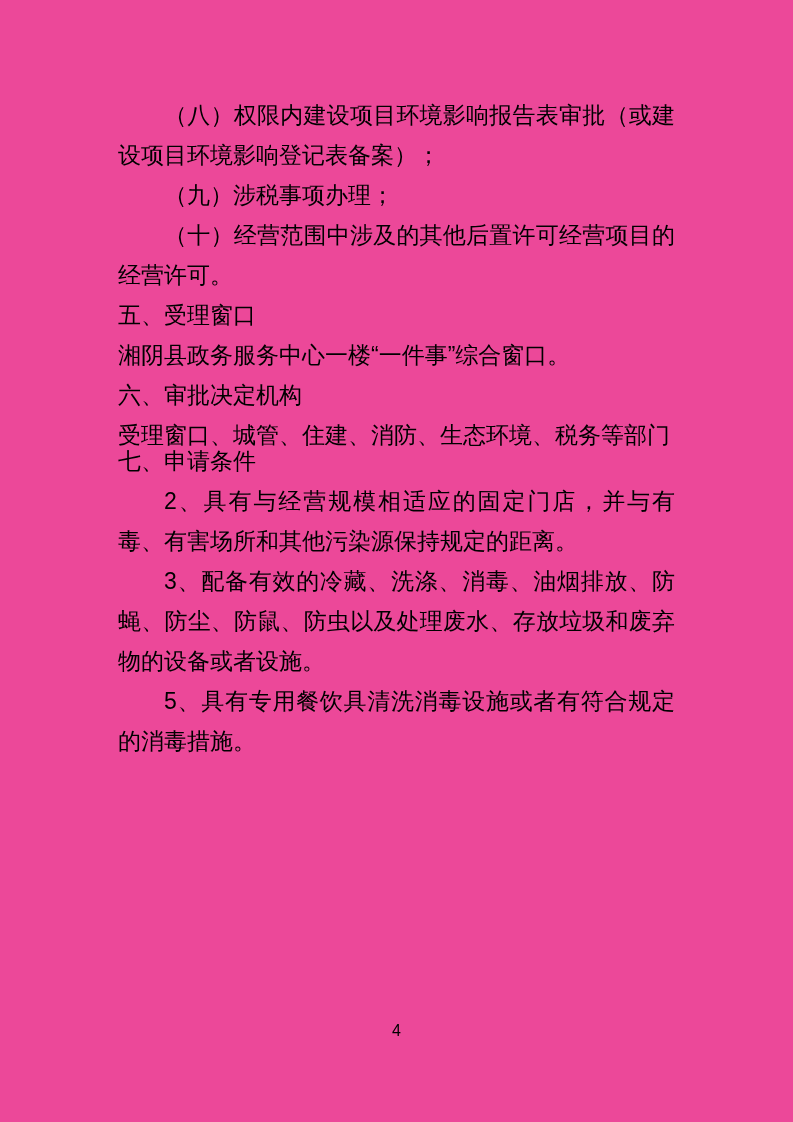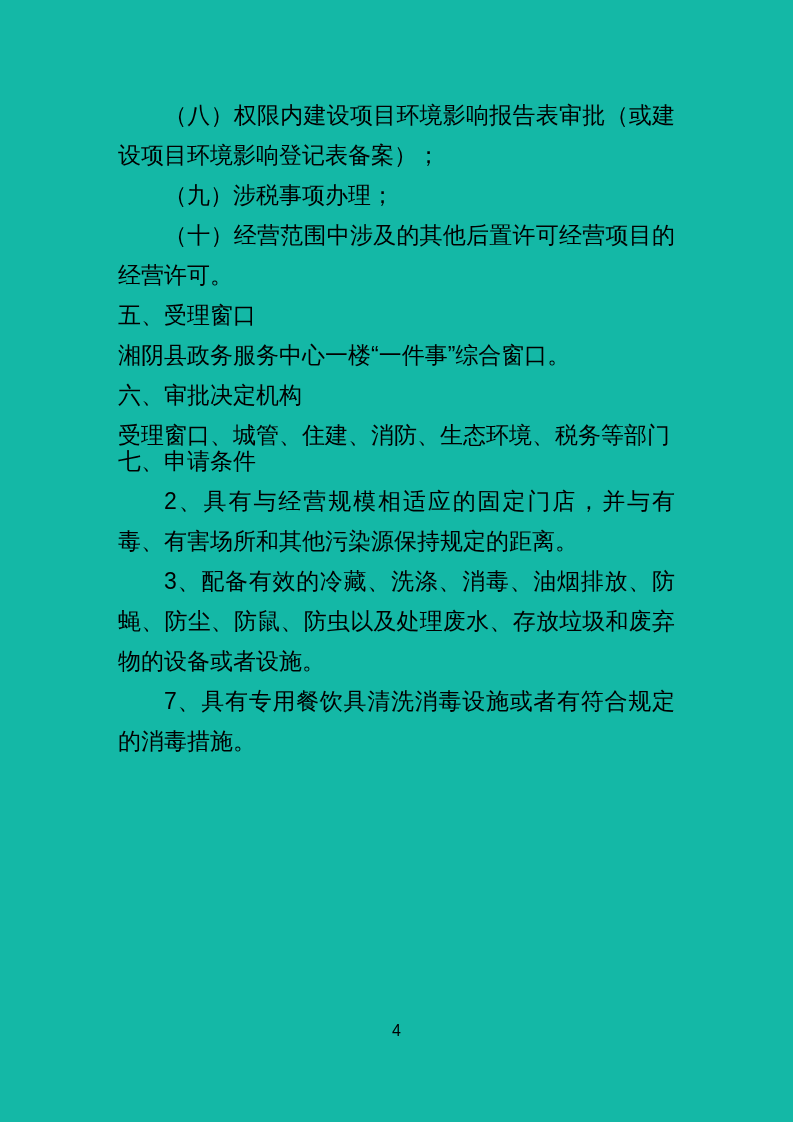--- a/index.html
+++ b/index.html
@@ -4,21 +4,21 @@
 <style>
   html, body {
     margin: 0;
     padding: 0;
     background: #ffffff;
   }
   .page {
     position: relative;
     width: 793px;
     height: 1122px;
-    background: #14b8a6;
+    background: #ec4899;
     color: #000000;
     font-family: "Liberation Sans", "DejaVu Sans", sans-serif;
     overflow: hidden;
   }
   .content {
     position: absolute;
     left: 118px;
     top: 95px;
     width: 557px;
     font-size: 23px;
@@ -62,17 +62,17 @@
 
     <p class="heading">五、受理窗口</p>
     <p>湘阴县政务服务中心一楼“一件事”综合窗口。</p>
 
     <p class="heading">六、审批决定机构</p>
     <p>受理窗口、城管、住建、消防、生态环境、税务等部门</p>
 
     <p class="heading tight">七、申请条件</p>
     <p class="indent">2、具有与经营规模相适应的固定门店，并与有毒、有害场所和其他污染源保持规定的距离。</p>
     <p class="indent">3、配备有效的冷藏、洗涤、消毒、油烟排放、防蝇、防尘、防鼠、防虫以及处理废水、存放垃圾和废弃物的设备或者设施。</p>
-    <p class="indent">7、具有专用餐饮具清洗消毒设施或者有符合规定的消毒措施。</p>
+    <p class="indent">5、具有专用餐饮具清洗消毒设施或者有符合规定的消毒措施。</p>
   </div>
 
   <div class="page-footer">4</div>
 </div>
 
 </body></html>

